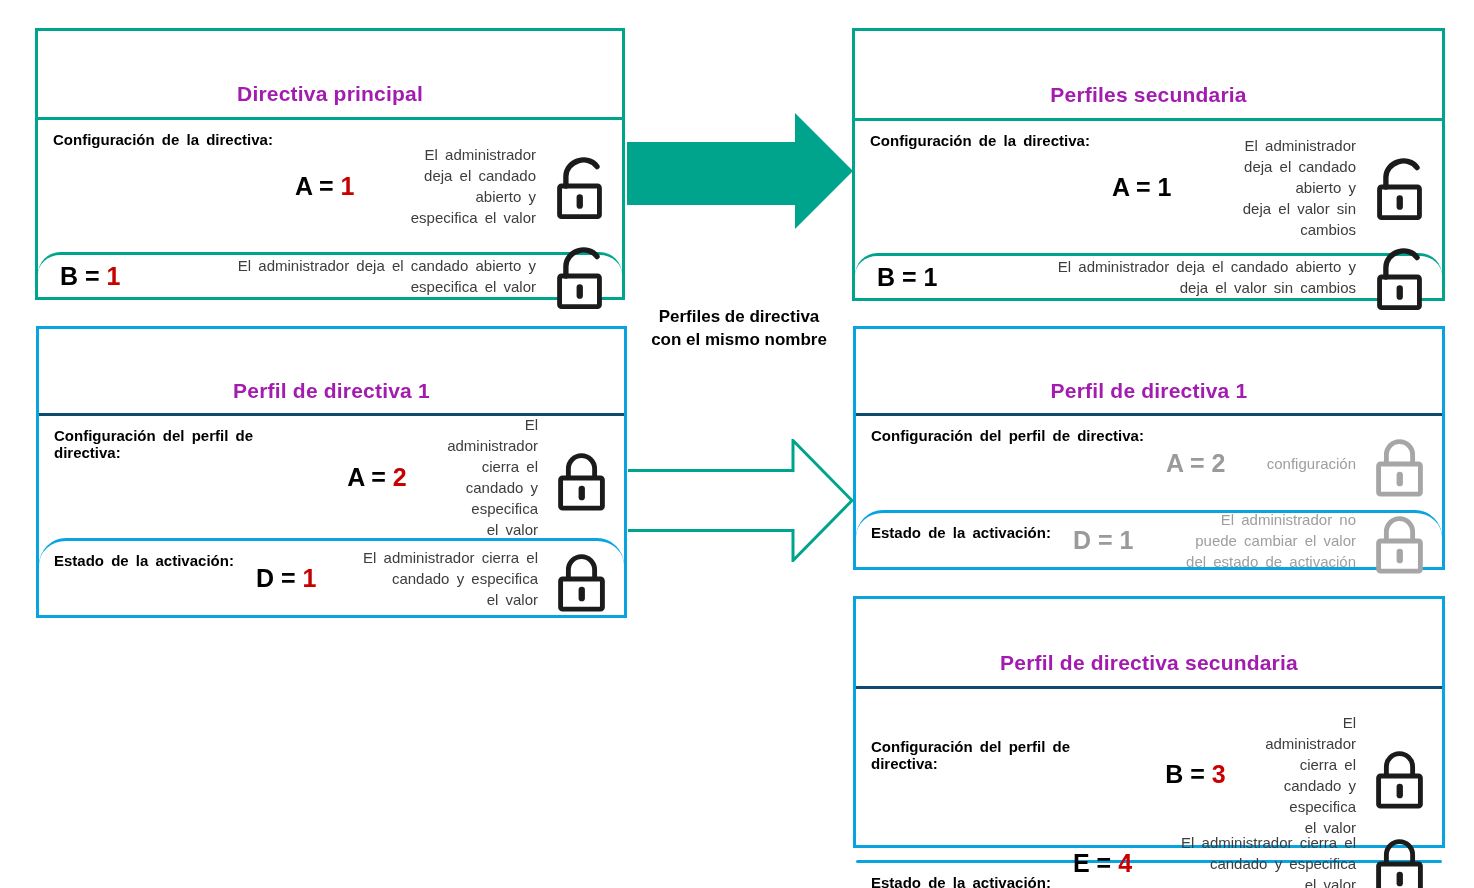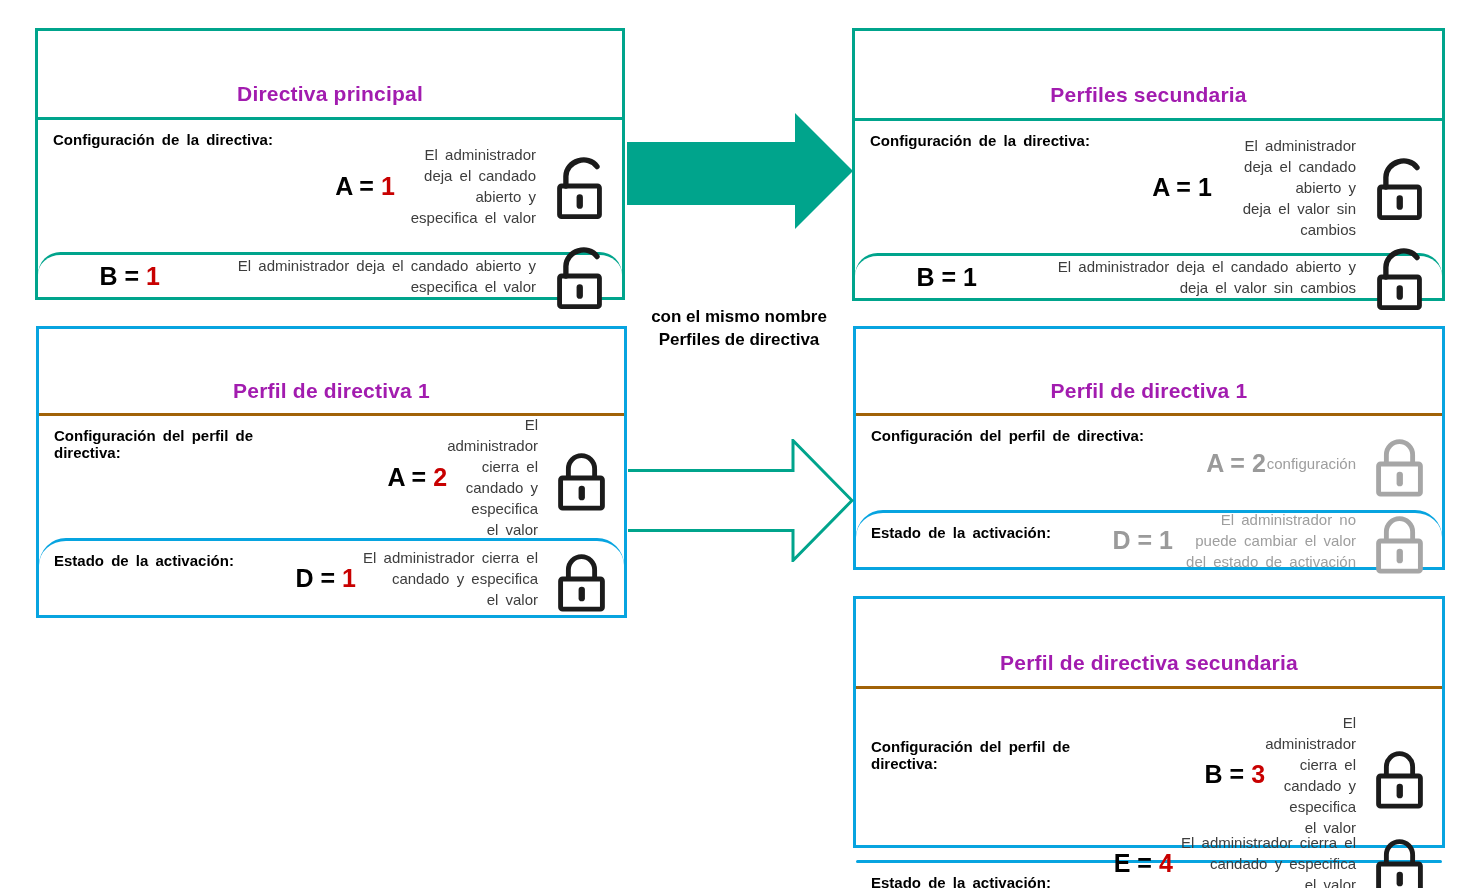--- a/index.html
+++ b/index.html
@@ -6,31 +6,31 @@
   .canvas{position:relative;width:1474px;height:888px;background:#fff;
           font-family:"Liberation Sans",sans-serif;overflow:hidden;}
 
   .box{position:absolute;background:#fff;border:3px solid;display:flex;flex-direction:column;z-index:1;}
   .box.green{border-color:#00a48c;}
   .box.blue{border-color:#07a4e0;}
 
   .title{display:flex;align-items:center;justify-content:center;
          font-weight:bold;font-size:21px;color:#a21caf;letter-spacing:.2px;margin-top:40px;}
   .box.green .title{border-bottom:3px solid #00a48c;}
-  .box.blue  .title{border-bottom:3px solid #a16207;}
+  .box.blue  .title{border-bottom:3px solid #0c4a6e;}
 
   .section{display:flex;min-height:0;}
   .box.green .section.divided{border-top:3px solid #00a48c;border-radius:27px;}
   .box.blue  .section.divided{border-top:3px solid #07a4e0;border-radius:27px;}
 
   .sec-header{font-weight:bold;font-size:15px;color:#000;
               padding:11px 0 0 15px;word-spacing:3px;}
   .row{flex:1;display:flex;align-items:center;min-height:0;}
   .var{width:122px;padding-left:22px;font-size:25px;font-weight:bold;
-       color:#000;white-space:nowrap;box-sizing:border-box;text-align:right;}
+       color:#000;white-space:nowrap;box-sizing:border-box;}
   .var .val{margin-left:7px;}
   .val-red{color:#c80000;}
   .var.gray, .var.gray .val{color:#9a9a9a;}
   .desc{flex:1;text-align:right;font-size:15px;line-height:21px;
         color:#3d3d3d;word-spacing:3px;}
   .desc.gray{color:#9e9e9e;}
   .lockcol{width:86px;display:flex;align-items:center;justify-content:center;}
   svg.lock{width:55px;height:70px;display:block;}
   .lock-black{color:#1b1b1b;}
   .lock-gray{color:#a6a6a6;}
@@ -248,17 +248,17 @@
 
   <svg class="arrow" style="left:627px;top:113px;" width="226" height="116" viewBox="0 0 226 116">
     <polygon points="0,29 168,29 168,0 226,58 168,116 168,92 0,92" fill="#00a48c"></polygon>
   </svg>
 
   <svg class="arrow" style="left:628px;top:439px;" width="226" height="123" viewBox="0 0 226 123">
     <path d="M0,31.5 H165 V1.5 L224,61.5 L165,121.5 V91.5 H0" fill="#ffffff" stroke="#00a48c" stroke-width="3"></path>
   </svg>
 
   <div class="connector-label" style="left:615px;top:305px;width:248px;">
+    <div>Perfiles de directiva</div>
     <div>con el mismo nombre</div>
-    <div>Perfiles de directiva</div>
   </div>
 
 </div>
 
 </body></html>

